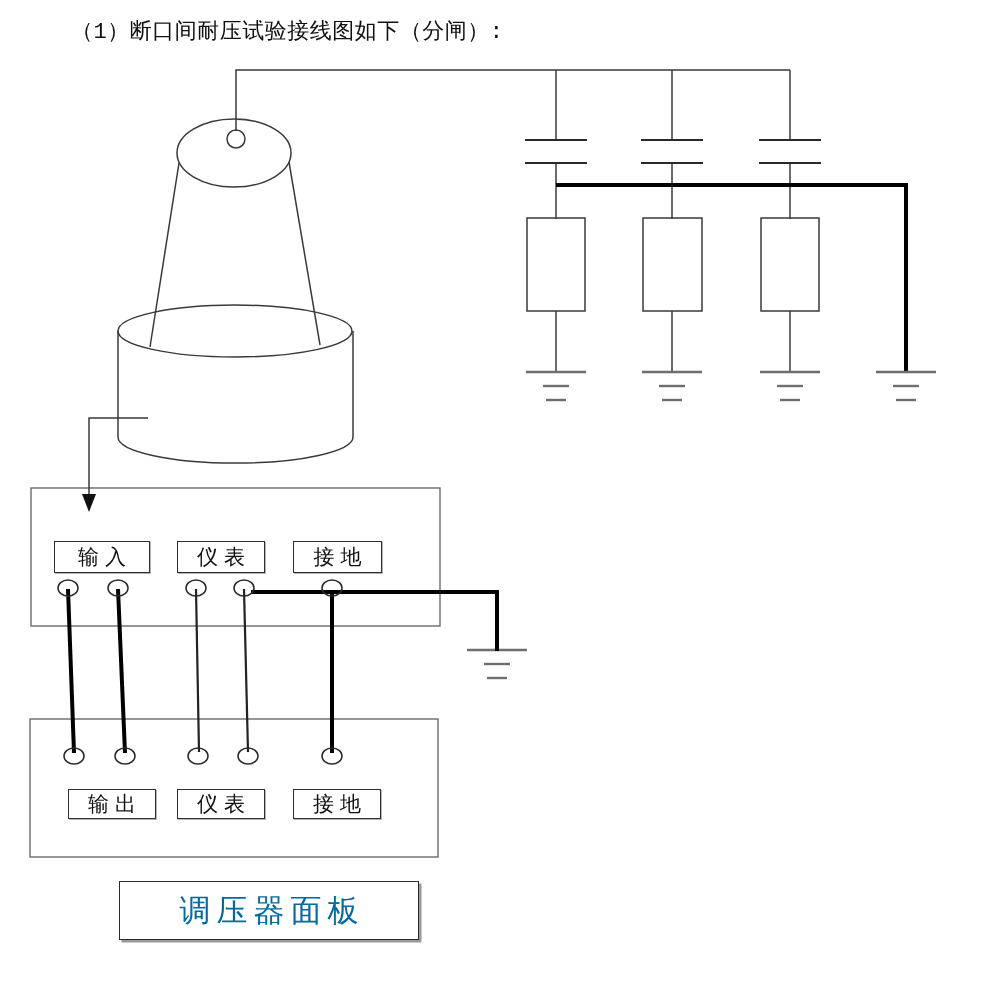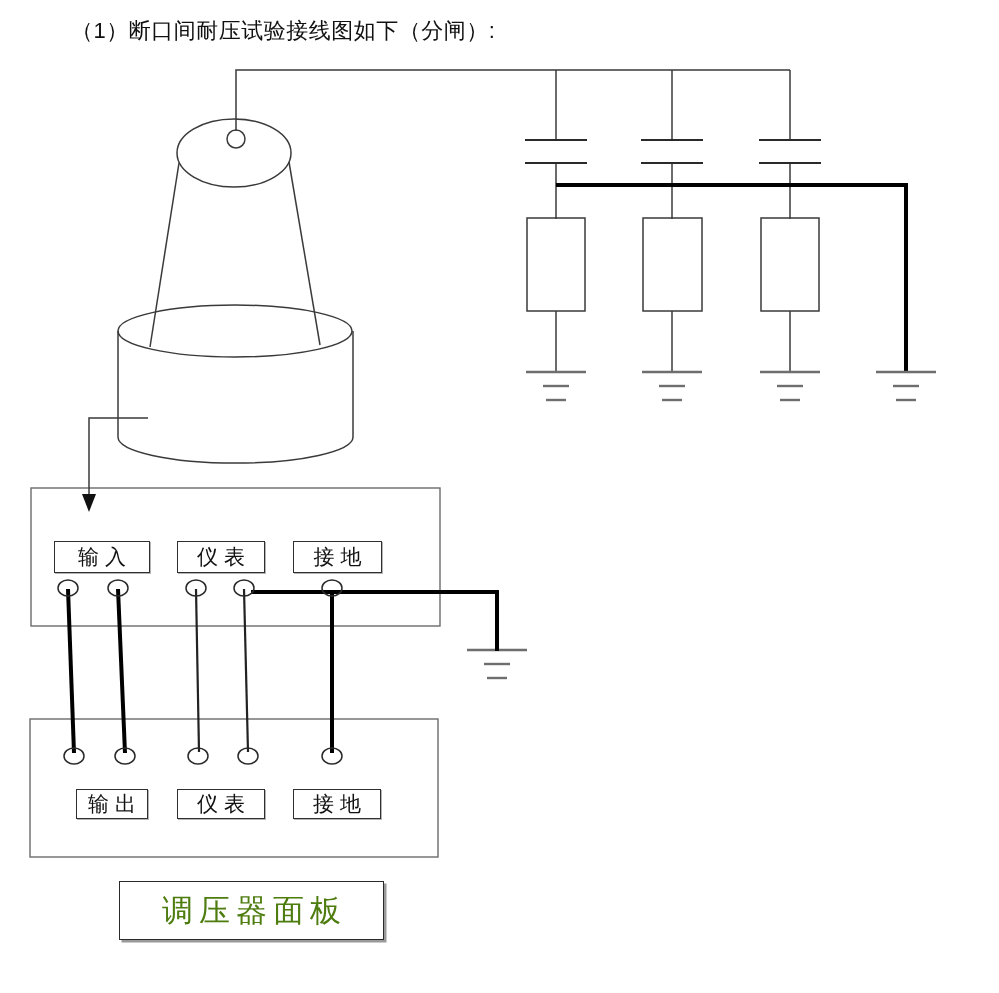--- a/index.html
+++ b/index.html
@@ -1,18 +1,18 @@
 <!DOCTYPE html>
 <html><head>
 <meta charset="utf-8">
 <style>
   html,body{margin:0;padding:0;background:#fff;}
   .page{
     position:relative;width:999px;height:993px;background:#ffffff;overflow:hidden;
-    font-family:Liberation Sans, sans-serif;color:#111;
+    font-family:Liberation Mono, monospace;color:#111;
   }
   .title{
     position:absolute;left:71px;top:16px;font-size:22px;letter-spacing:0.5px;
     color:#111;white-space:nowrap;
   }
   svg.wiring{position:absolute;left:0;top:0;}
   
   .ln{stroke:#3a3a3a;stroke-width:1.5;fill:none;}
   .md{stroke:#222222;stroke-width:2.2;fill:none;}
   .tk{stroke:#000000;stroke-width:4;fill:none;stroke-linecap:butt;stroke-linejoin:miter;}
@@ -21,24 +21,24 @@
   .box{stroke:#6b6b6b;stroke-width:1.4;fill:none;}
   .term{stroke:#2a2a2a;stroke-width:1.5;fill:none;}
   
   .lbl{
     position:absolute;border:1.5px solid #2f2f2f;background:#fff;
     display:flex;align-items:center;justify-content:center;
     font-size:21px;letter-spacing:6px;text-indent:6px;color:#111;
     box-shadow:1px 1px 0 #b5b5b5;box-sizing:border-box;white-space:nowrap;
   }
   .caption{
-    position:absolute;left:119px;top:881px;width:265px;height:59px;
+    position:absolute;left:119px;top:881px;width:300px;height:59px;
     border:1.6px solid #2a2a2a;background:#fff;box-shadow:2.5px 2.5px 0 #9a9a9a;
     display:flex;align-items:center;justify-content:center;
-    font-size:31px;letter-spacing:6px;text-indent:6px;color:#4d7c0f;
+    font-size:31px;letter-spacing:6px;text-indent:6px;color:#0369a1;
     box-sizing:border-box;white-space:nowrap;
   }
 </style>
 </head>
 <body>
 
 <div class="page">
 
   <div class="title">（1）断口间耐压试验接线图如下（分闸）:</div>
 
@@ -136,19 +136,19 @@
       <ellipse class="term" cx="198" cy="756" rx="10" ry="8"></ellipse>
       <ellipse class="term" cx="248" cy="756" rx="10" ry="8"></ellipse>
       <ellipse class="term" cx="332" cy="756" rx="10" ry="8"></ellipse>
     </g>
   </svg>
 
   <div class="lbl" style="left:54px;top:541px;width:96px;height:32px">输入</div>
   <div class="lbl" style="left:177px;top:541px;width:88px;height:32px">仪表</div>
   <div class="lbl" style="left:293px;top:541px;width:89px;height:32px">接地</div>
 
-  <div class="lbl" style="left:76px;top:789px;width:72px;height:30px">输出</div>
+  <div class="lbl" style="left:68px;top:789px;width:88px;height:30px">输出</div>
   <div class="lbl" style="left:177px;top:789px;width:88px;height:30px">仪表</div>
   <div class="lbl" style="left:293px;top:789px;width:88px;height:30px">接地</div>
 
   <div class="caption">调压器面板</div>
 
 </div>
 
 </body></html>

